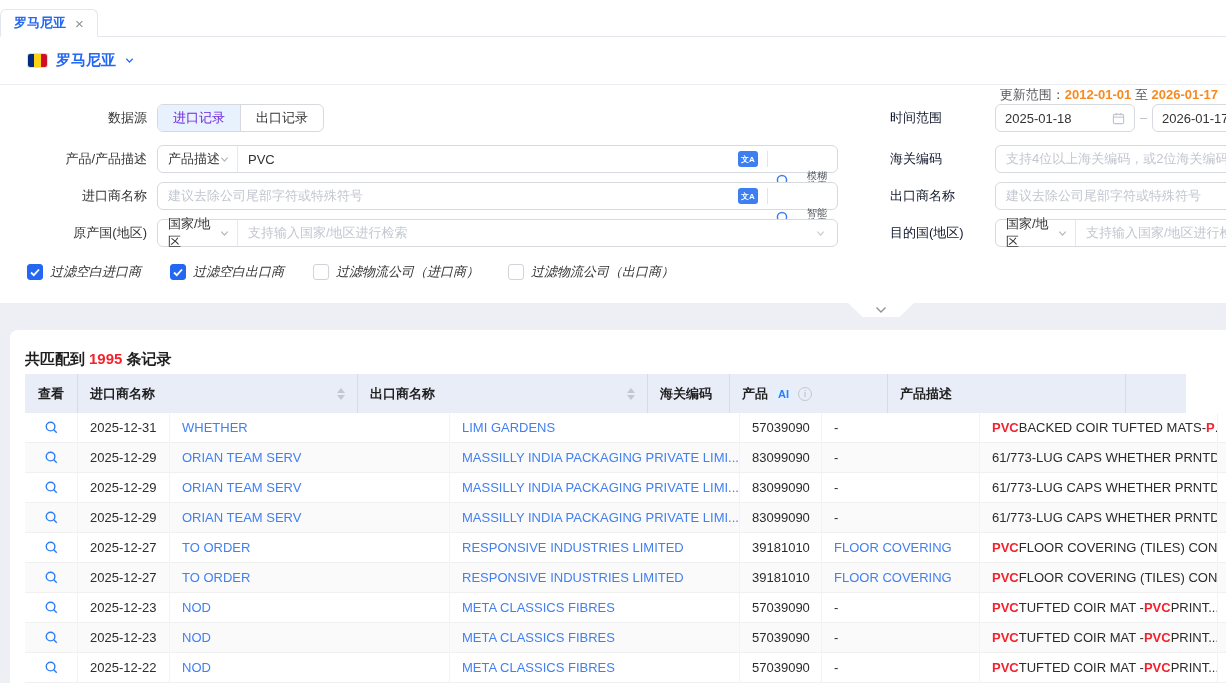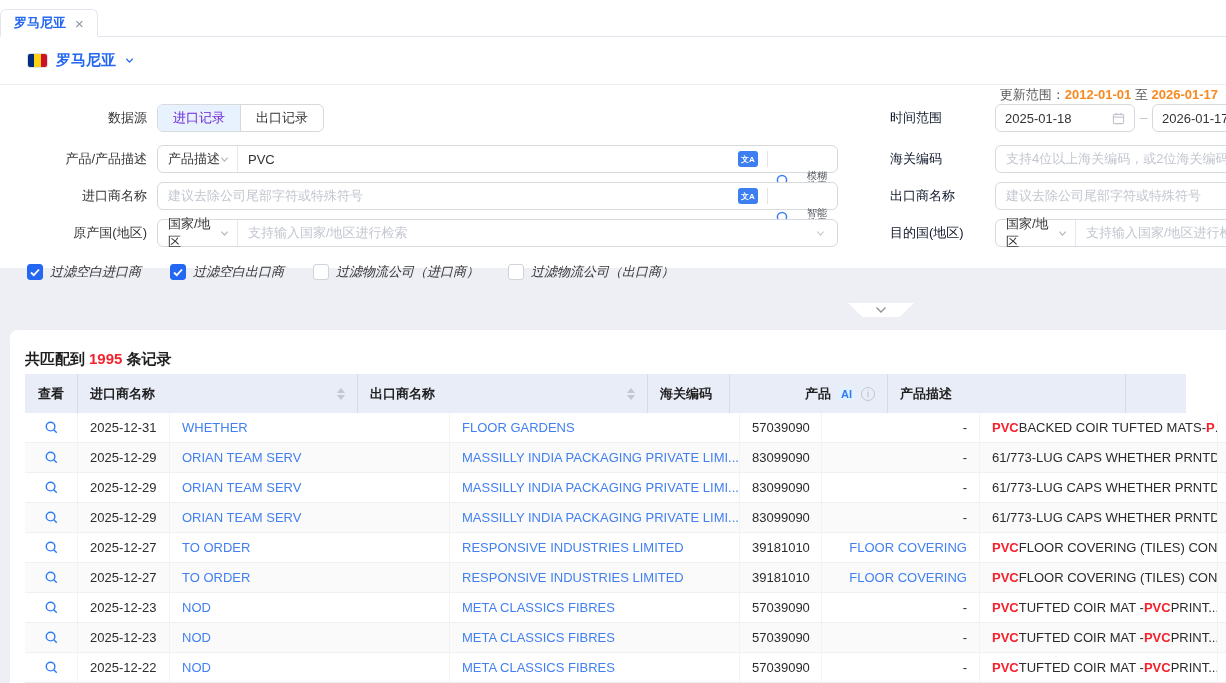--- a/index.html
+++ b/index.html
@@ -15,21 +15,21 @@
   .tab-close { color:#8d929c; font-size:15px; line-height:1; cursor:pointer; }
 
   
   .country-bar { position:absolute; top:37px; left:0; width:100%; height:47px; background:#fff;
                  display:flex; align-items:center; padding-left:28px; gap:9px; }
   .flag { width:19px; height:13px; display:flex; border-radius:2px; overflow:hidden; box-shadow:0 0 0 1px #e0e0e0; }
   .flag span { flex:1; }
   .country-name { color:#2468f2; font-size:15px; font-weight:700; }
 
   
-  .filter-panel { position:absolute; top:84px; left:0; width:100%; height:184px; background:#fff; border-top:1px solid #eceef3; }
+  .filter-panel { position:absolute; top:84px; left:0; width:100%; height:219px; background:#fff; border-top:1px solid #eceef3; }
   .f-label { position:absolute; width:147px; text-align:right; font-size:13px; color:#333; line-height:28px; }
   .fr-label { position:absolute; left:890px; width:95px; text-align:left; font-size:13px; color:#0f172a; line-height:28px; }
   .update-range { position:absolute; top:1px; right:8px; font-size:13px; color:#595959; line-height:18px; }
   .update-range b { color:#f78a20; }
   .seg-group { position:absolute; left:157px; top:19px; height:28px; display:flex; border:1px solid #d6d9de; border-radius:6px; overflow:hidden; background:#fff; }
   .seg { padding:0 15px; line-height:26px; font-size:13px; color:#333; cursor:pointer; }
   .seg.active { background:#e8f2ff; color:#6d28d9; }
   .seg + .seg { border-left:1px solid #d6d9de; }
 
   .input-group { position:absolute; height:28px; border:1px solid #d6d9de; border-radius:6px; background:#fff;
@@ -68,21 +68,21 @@
 
   .tbl { position:absolute; top:44px; left:15px; width:1253px; }
   .tr { display:flex; }
   .th { height:39px; background:#e9edf7; display:flex; align-items:center; padding:0 12px;
         font-size:13px; font-weight:700; color:#1f1f1f; border-right:1px solid #d7dbe6; position:relative; }
   .th:last-child { border-right:none; }
   .td { height:30px; display:flex; align-items:center; padding:0 12px; font-size:13px; color:#2b2b2b;
         border-bottom:1px solid #f0f0f0; border-right:1px solid #f3f3f3; white-space:nowrap; overflow:hidden; }
   .tr.stripe .td { background:#fafafa; }
   .col-view{width:53px; justify-content:center;} .col-date{width:92px;} .col-importer{width:280px;}
-  .col-exporter{width:290px;} .col-hs{width:82px;} .col-product{width:158px;justify-content:flex-end;} .col-desc{width:238px;} .col-extra{width:60px;}
+  .col-exporter{width:290px;} .col-hs{width:82px;} .col-product{width:158px;} .col-desc{width:238px;} .col-extra{width:60px;}
   .th.sortable { justify-content:space-between; cursor:pointer; }
   .sorter { display:flex; flex-direction:column; gap:2px; margin-left:8px; }
   .car-up { width:0;height:0;border-left:4px solid transparent;border-right:4px solid transparent;border-bottom:5px solid #c3c7d1; }
   .car-dn { width:0;height:0;border-left:4px solid transparent;border-right:4px solid transparent;border-top:5px solid #c3c7d1; } .car-dn.on { border-top-color:#2468f2; }
   .ai-badge { background:#e3f0ff; color:#2f7cf6; font-size:11px; font-weight:700; border-radius:3px; padding:1px 4px; margin-left:6px; }
   .info-ic { width:14px; height:14px; border:1px solid #c3c7d1; border-radius:50%; color:#c3c7d1; font-size:9px;
              display:inline-flex; align-items:center; justify-content:center; margin-left:5px; font-style:normal; }
   .lnk { color:#4280f0; cursor:pointer; }
   .red { color:#f5222d; font-weight:700; }
   .view-btn { display:flex; align-items:center; justify-content:center; cursor:pointer; }
@@ -298,21 +298,21 @@
                 <circle cx="7" cy="7" r="4.6" fill="none" stroke="#2f7cf6" stroke-width="1.5"></circle>
                 <line x1="10.4" y1="10.4" x2="13.6" y2="13.6" stroke="#2f7cf6" stroke-width="1.5"></line>
               </svg>
             </span>
           </div>
           <div class="td col-date">2025-12-31</div>
           <div class="td col-importer">
             <span class="lnk">WHETHER</span>
           </div>
           <div class="td col-exporter">
-            <span class="lnk">FLOOR GARDENS</span>
+            <span class="lnk">LIMI GARDENS</span>
           </div>
           <div class="td col-hs">57039090</div>
           <div class="td col-product">-</div>
           <div class="td col-desc">
             <span class="red">PVC</span>
             <span> BACKED COIR TUFTED MATS-</span>
             <span class="red">P</span>
             <span>...</span>
           </div>
           <div class="td col-extra"></div>

